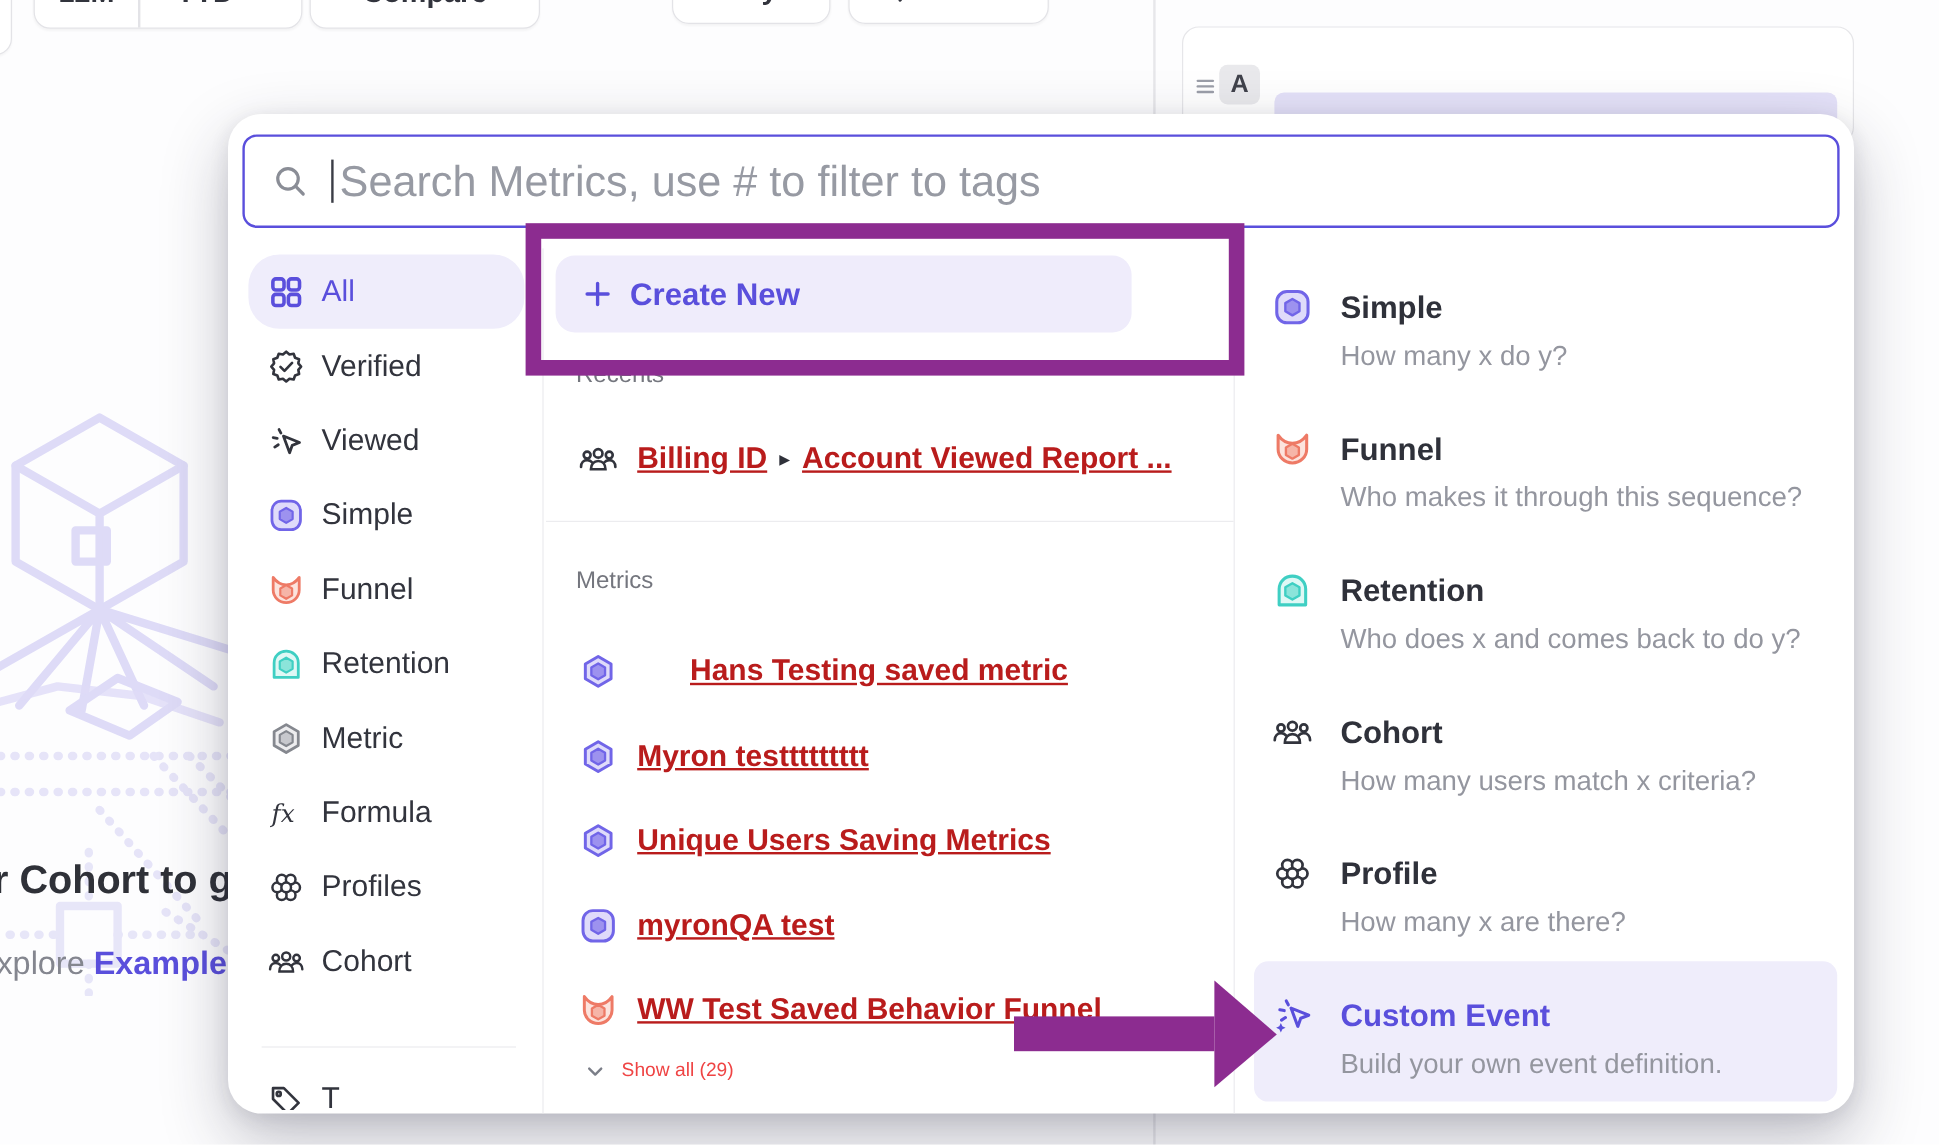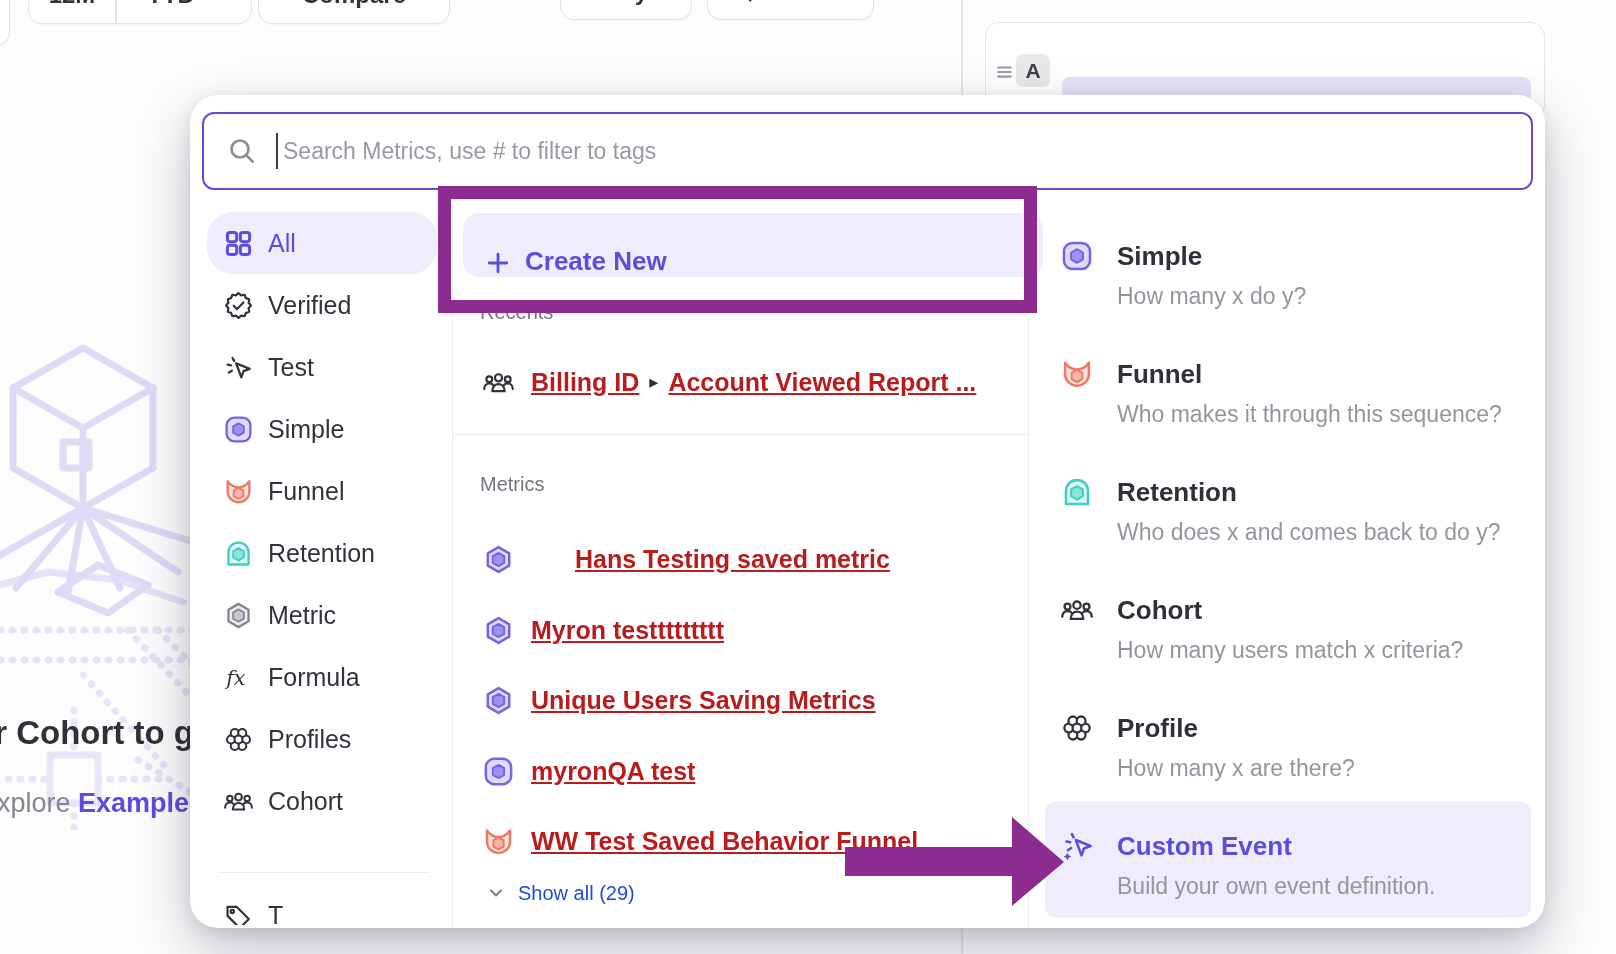--- a/index.html
+++ b/index.html
@@ -21,45 +21,45 @@
           align-items:center;justify-content:center;font-size:21px;font-weight:700;color:#40424b;}
   
   .bg-head{position:absolute;font-size:33px;font-weight:700;color:#2f3138;white-space:nowrap;z-index:0;}
   .bg-explore{position:absolute;font-size:27px;font-weight:500;color:#84868f;white-space:nowrap;z-index:0;}
   .bg-explore .lnk{color:#5a4fdc;font-weight:600;}
   
   .modal{position:absolute;left:190px;top:95px;width:1355px;height:833px;background:#fff;border-radius:28px;
          box-shadow:0 22px 55px rgba(35,35,60,.28),0 4px 16px rgba(35,35,60,.10);z-index:10;overflow:hidden;}
   .search-wrap{position:absolute;left:12px;top:17px;width:1327px;height:74px;border:2.5px solid #5a4fdc;
                border-radius:12px;display:flex;align-items:center;background:#fff;}
-  .search-wrap input{border:none;outline:none;flex:1;font-size:23px;color:#3b3d46;background:transparent;
+  .search-wrap input{border:none;outline:none;flex:1;font-size:36px;color:#3b3d46;background:transparent;
                font-family:"Liberation Sans",sans-serif;}
   .search-wrap input::placeholder{color:#979aa3;}
   .caret{width:2px;height:36px;background:#3b3d46;margin-right:3px;}
   .col-div{position:absolute;width:1px;background:#ececef;z-index:11;}
   
   .cat{position:absolute;left:17px;width:230px;height:62px;display:flex;align-items:center;cursor:pointer;z-index:12;}
   .cat .ic{margin-left:16px;}
   .cat .lbl{margin-left:14px;font-size:25px;font-weight:500;color:#32343d;}
   .cat.active{background:#efedfb;border-radius:26px;}
   .cat.active .lbl{color:#5a4fdc;}
   .side-div{position:absolute;left:28px;width:212px;height:1px;background:#ececef;}
   .partial-wrap{position:absolute;left:33px;width:190px;height:24px;overflow:hidden;display:flex;align-items:flex-start;}
   .partial-wrap .lbl{margin-left:14px;font-size:25px;font-weight:500;color:#32343d;}
   
-  .create-btn{position:absolute;left:273px;top:118px;width:580px;height:64px;background:#efecfb;border-radius:16px;
-              display:flex;align-items:flex-end;cursor:pointer;z-index:12;}
+  .create-btn{position:absolute;left:273px;top:118px;width:480px;height:64px;background:#efecfb;border-radius:16px;
+              display:flex;align-items:center;cursor:pointer;z-index:12;}
   .create-btn .lbl{margin-left:13px;font-size:26px;font-weight:600;color:#5a4fdc;}
   .sec-label{position:absolute;left:290px;font-size:20px;font-weight:500;color:#74767e;z-index:12;}
   .m-item{position:absolute;left:292px;width:540px;height:50px;display:flex;align-items:center;cursor:pointer;z-index:12;}
   .m-item .lbl{margin-left:16px;font-size:25px;font-weight:600;color:#b91c1c;white-space:nowrap;text-decoration:underline;}
   .m-item .sep{margin:0 10px;font-size:18px;color:#2f313a;}
   .mid-div{position:absolute;left:265px;width:573px;height:1px;background:#ececef;z-index:12;}
   .show-all{position:absolute;left:294px;display:flex;align-items:center;cursor:pointer;z-index:12;}
-  .show-all .lbl{margin-left:10px;font-size:20px;font-weight:500;color:#1d4ed8;}
+  .show-all .lbl{margin-left:10px;font-size:16px;font-weight:500;color:#ef4444;}
   
   .type-row{position:absolute;left:838px;width:517px;z-index:12;cursor:pointer;}
   .type-row .ic{position:absolute;left:32px;top:0;}
   .type-row .ttl{position:absolute;left:89px;top:2px;font-size:26px;font-weight:600;color:#2f313a;white-space:nowrap;}
   .type-row .dsc{position:absolute;left:89px;top:44px;font-size:23px;color:#94969f;white-space:nowrap;}
   .type-hl{position:absolute;left:855px;top:706px;width:486px;height:117px;background:#efedfb;border-radius:12px;z-index:11;}
   .ttl-accent{color:#5a4fdc !important;}
   
   .anno-box{position:absolute;left:438px;top:186px;width:599px;height:127px;border:13px solid #8c2c90;
             box-sizing:border-box;z-index:60;pointer-events:none;}
@@ -271,21 +271,21 @@
     <div class="cat" style="top:179px;">
       <svg class="ic" width="31" height="31">
           <use href="#i-seal"></use>
         </svg>
       <span class="lbl">Verified</span>
     </div>
     <div class="cat" style="top:241px;color:#32343d;">
       <svg class="ic" width="31" height="31">
           <use href="#i-cursor"></use>
         </svg>
-      <span class="lbl">Test</span>
+      <span class="lbl">Viewed</span>
     </div>
     <div class="cat" style="top:303px;">
       <svg class="ic" width="31" height="31">
           <use href="#i-simple"></use>
         </svg>
       <span class="lbl">Simple</span>
     </div>
     <div class="cat" style="top:365px;">
       <svg class="ic" width="31" height="31">
           <use href="#i-funnel"></use>

